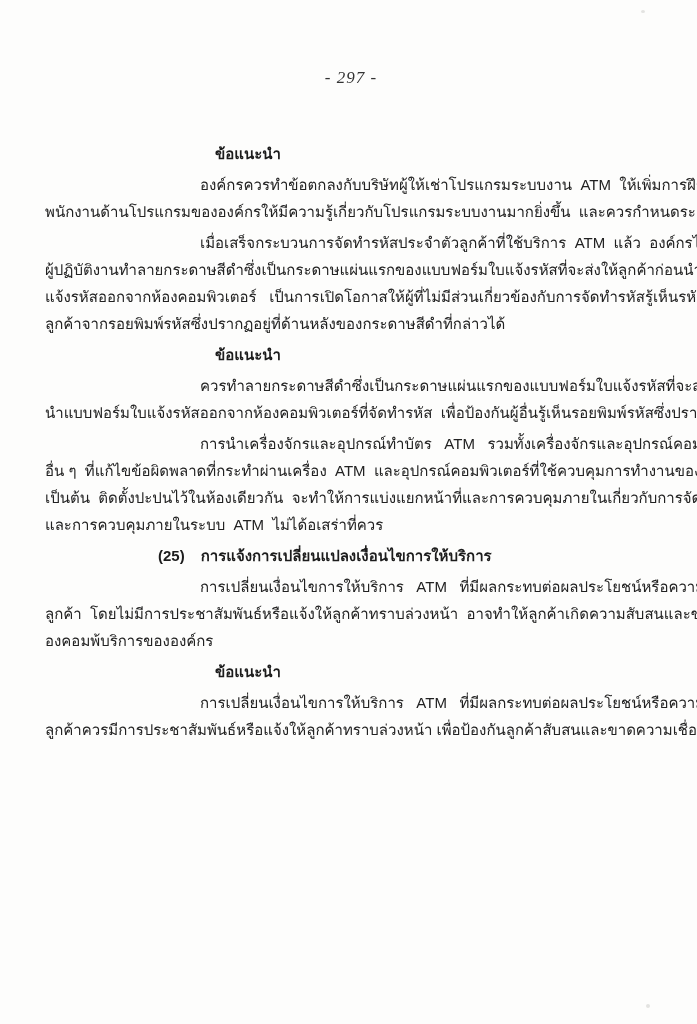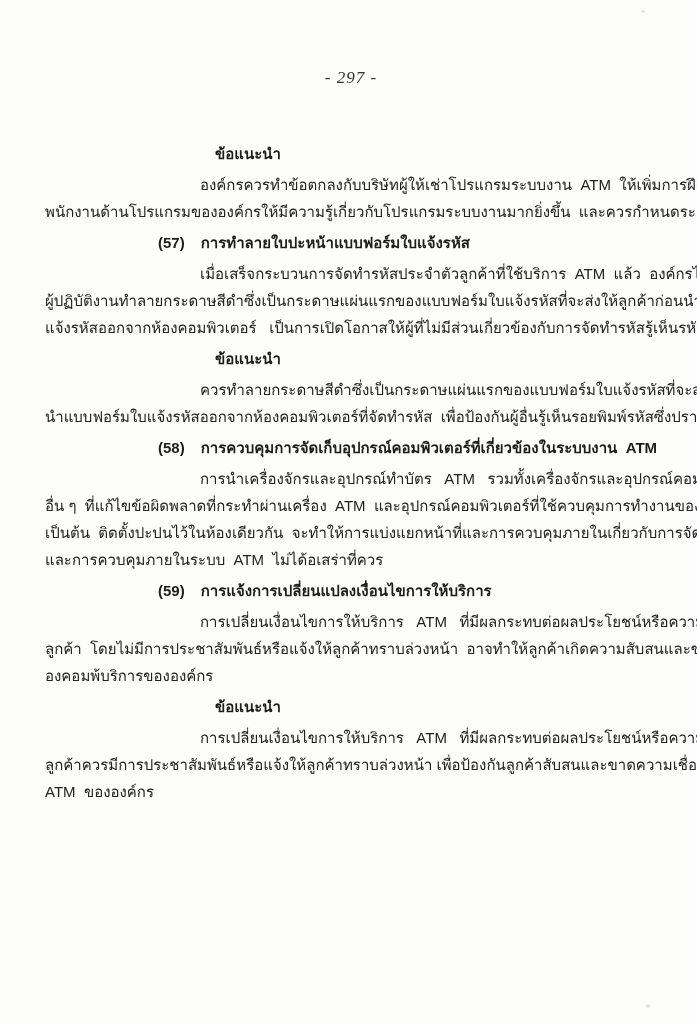--- a/index.html
+++ b/index.html
@@ -63,45 +63,43 @@
   <div class="scan-speck speck-top"></div>
   <div class="scan-speck speck-bottom"></div>
   <div class="content">
     <div class="page-number">- 297 -</div>
     <main id="doc-body">
         <div class="block subheading">ข้อแนะนำ</div>
         <div class="block paragraph">
           <div class="para-line first">องค์กรควรทำข้อตกลงกับบริษัทผู้ให้เช่าโปรแกรมระบบงาน  ATM  ให้เพิ่มการฝึกอบรม</div>
           <div class="para-line">พนักงานด้านโปรแกรมขององค์กรให้มีความรู้เกี่ยวกับโปรแกรมระบบงานมากยิ่งขึ้น  และควรกำหนดระยะเวลาที่แน่นอน</div>
         </div>
-        <div class="block heading"><span class="heading-num">(57)</span><span class="heading-text">การทำลายใบปะหน้าแบบฟอร์มใบแจ้งรหัส</span></div>
         <div class="block paragraph">
           <div class="para-line first">เมื่อเสร็จกระบวนการจัดทำรหัสประจำตัวลูกค้าที่ใช้บริการ  ATM  แล้ว  องค์กรไม่ได้กำหนดให้</div>
           <div class="para-line">ผู้ปฏิบัติงานทำลายกระดาษสีดำซึ่งเป็นกระดาษแผ่นแรกของแบบฟอร์มใบแจ้งรหัสที่จะส่งให้ลูกค้าก่อนนำแบบฟอร์มใบ</div>
           <div class="para-line">แจ้งรหัสออกจากห้องคอมพิวเตอร์   เป็นการเปิดโอกาสให้ผู้ที่ไม่มีส่วนเกี่ยวข้องกับการจัดทำรหัสรู้เห็นรหัสประจำตัว</div>
+          <div class="para-line">ลูกค้าจากรอยพิมพ์รหัสซึ่งปรากฏอยู่ที่ด้านหลังของกระดาษสีดำที่กล่าวได้</div>
         </div>
         <div class="block subheading">ข้อแนะนำ</div>
         <div class="block paragraph">
           <div class="para-line first">ควรทำลายกระดาษสีดำซึ่งเป็นกระดาษแผ่นแรกของแบบฟอร์มใบแจ้งรหัสที่จะส่งให้ลูกค้าก่อน</div>
           <div class="para-line">นำแบบฟอร์มใบแจ้งรหัสออกจากห้องคอมพิวเตอร์ที่จัดทำรหัส  เพื่อป้องกันผู้อื่นรู้เห็นรอยพิมพ์รหัสซึ่งปรากฏอยู่ที่ด้าน</div>
         </div>
-        <div class="block heading"><span class="heading-num">(58)</span><span class="heading-text">การควบคุมการจัดเก็บอุปกรณ์คอมพิวเตอร์ที่เกี่ยวข้องในระบบงาน  ATM</span></div>
         <div class="block paragraph">
           <div class="para-line first">การนำเครื่องจักรและอุปกรณ์ทำบัตร   ATM   รวมทั้งเครื่องจักรและอุปกรณ์คอมพิวเตอร์ชุด</div>
           <div class="para-line">อื่น ๆ  ที่แก้ไขข้อผิดพลาดที่กระทำผ่านเครื่อง  ATM  และอุปกรณ์คอมพิวเตอร์ที่ใช้ควบคุมการทำงานของเครื่อง  ATM</div>
           <div class="para-line">เป็นต้น  ติดตั้งปะปนไว้ในห้องเดียวกัน  จะทำให้การแบ่งแยกหน้าที่และการควบคุมภายในเกี่ยวกับการจัดทำบัตร  ATM</div>
           <div class="para-line">และการควบคุมภายในระบบ  ATM  ไม่ได้อเสร่าที่ควร</div>
         </div>
-        <div class="block heading"><span class="heading-num">(59)</span><span class="heading-text">การแจ้งการเปลี่ยนแปลงเงื่อนไขการให้บริการ</span></div>
+        <div class="block heading"><span class="heading-num">(25)</span><span class="heading-text">การแจ้งการเปลี่ยนแปลงเงื่อนไขการให้บริการ</span></div>
         <div class="block paragraph">
           <div class="para-line first">การเปลี่ยนเงื่อนไขการให้บริการ   ATM   ที่มีผลกระทบต่อผลประโยชน์หรือความเสียหายของ</div>
           <div class="para-line">ลูกค้า  โดยไม่มีการประชาสัมพันธ์หรือแจ้งให้ลูกค้าทราบล่วงหน้า  อาจทำให้ลูกค้าเกิดความสับสนและขาดความเชื่อถือ</div>
           <div class="para-line">องคอมพ้บริการขององค์กร</div>
         </div>
         <div class="block subheading">ข้อแนะนำ</div>
         <div class="block paragraph">
           <div class="para-line first">การเปลี่ยนเงื่อนไขการให้บริการ   ATM   ที่มีผลกระทบต่อผลประโยชน์หรือความเสียหายของ</div>
           <div class="para-line">ลูกค้าควรมีการประชาสัมพันธ์หรือแจ้งให้ลูกค้าทราบล่วงหน้า เพื่อป้องกันลูกค้าสับสนและขาดความเชื่อถือในการใช้บริการ</div>
-          <div class="para-line">ATM  ขององค์กร</div>
         </div>
       </main>
   </div>
 </div>
 
 </body></html>

